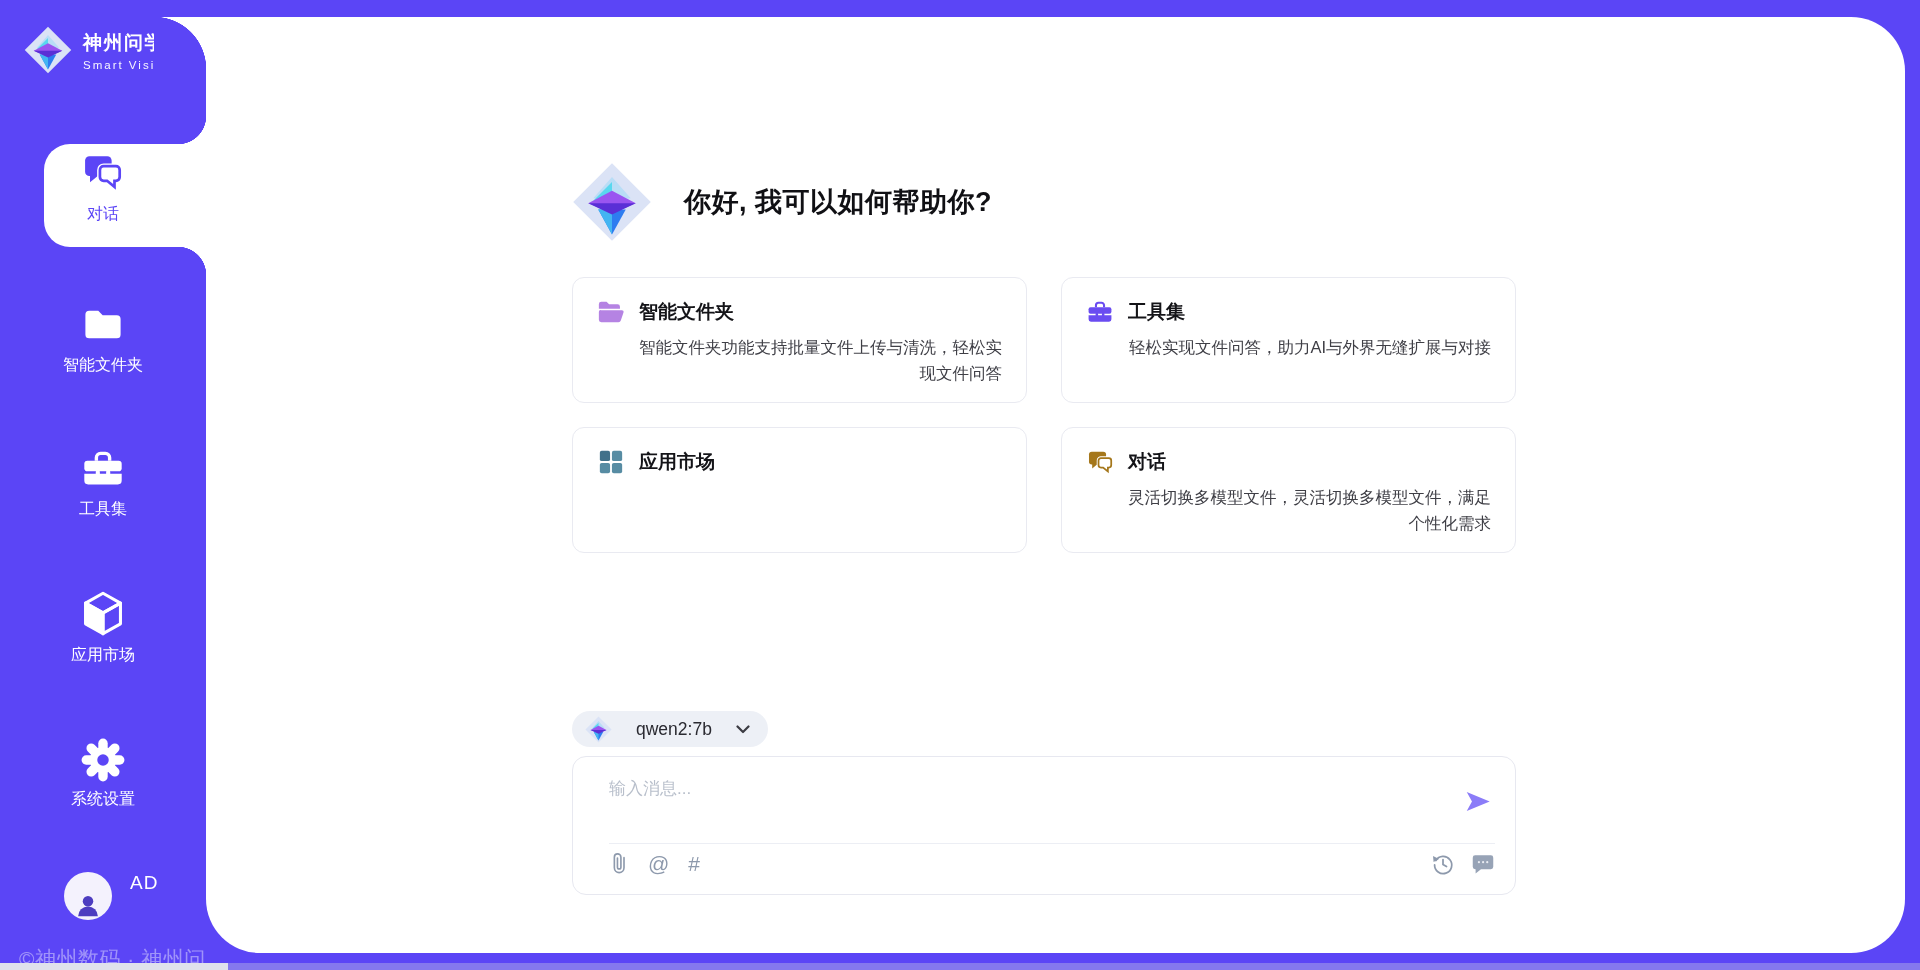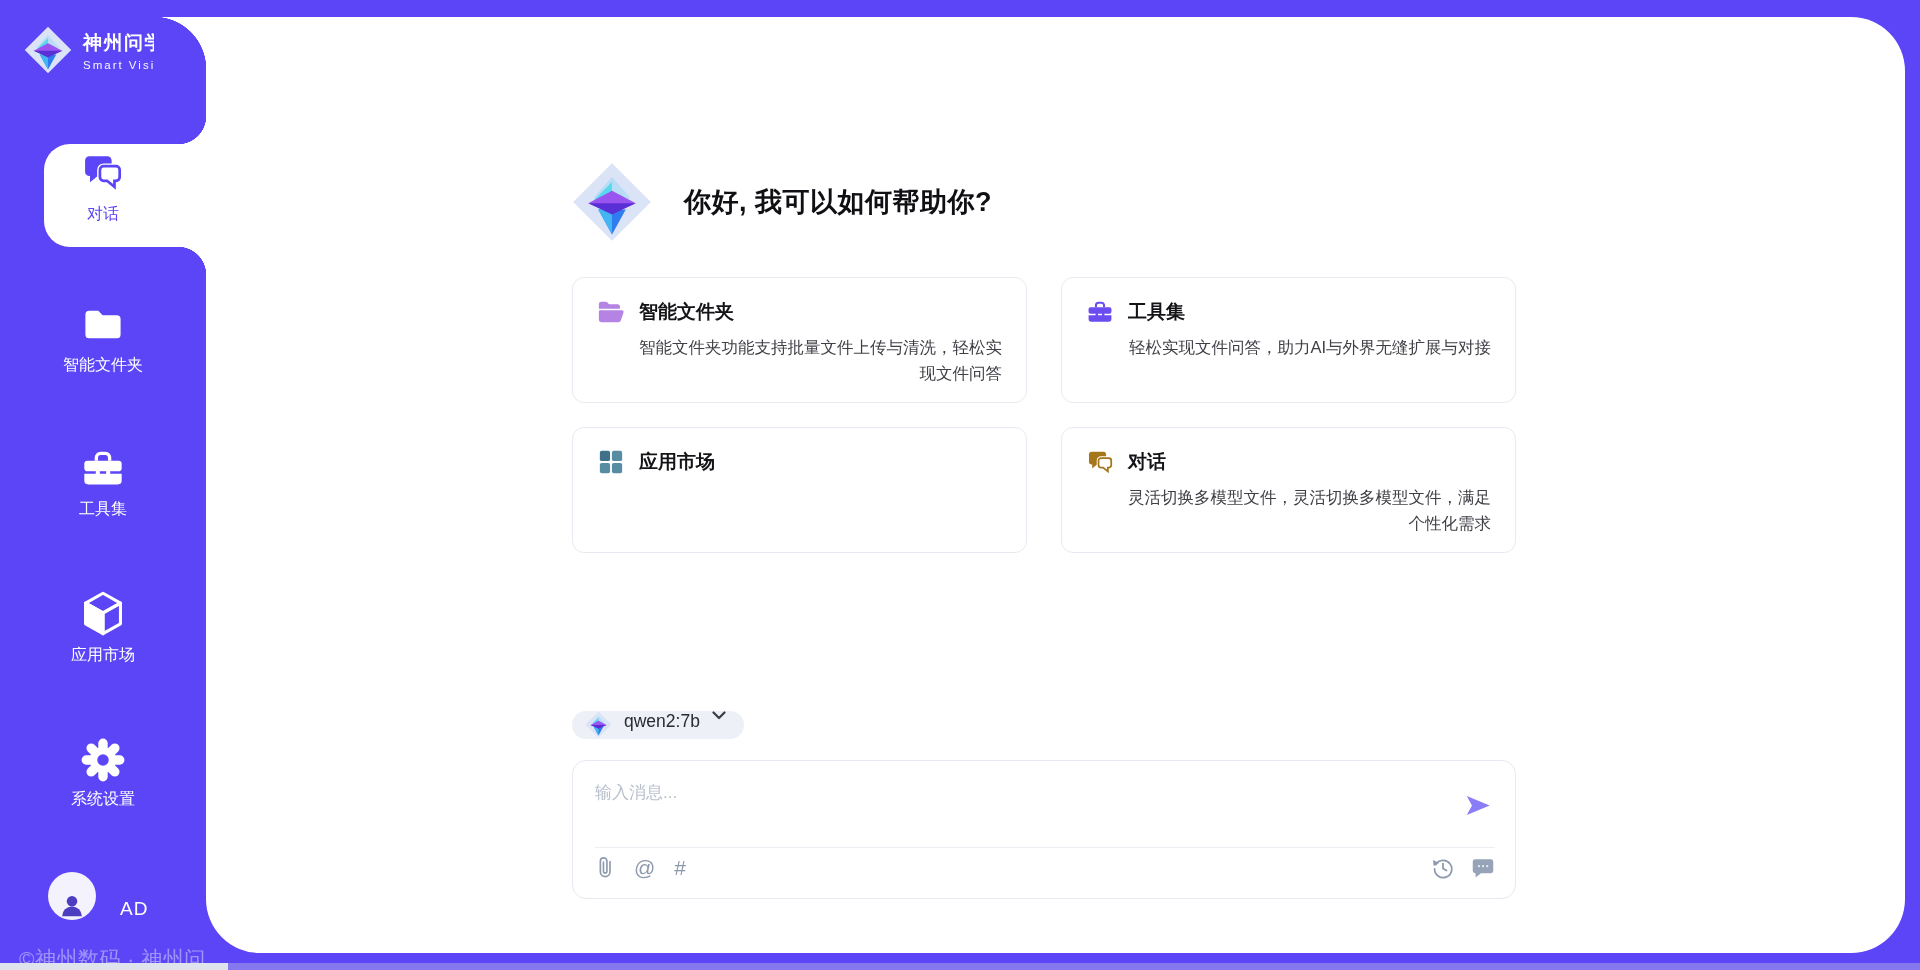--- a/index.html
+++ b/index.html
@@ -28,21 +28,21 @@
     background:radial-gradient(circle at 0 100%, #5b45f6 0 28px, #fff 28.5px); }
 
   .side-item { position:absolute; left:0; width:206px; display:flex; flex-direction:column;
     align-items:center; gap:9px; cursor:pointer; }
   .side-item .ic { height:44px; display:flex; align-items:center; justify-content:center; }
   .side-item .lbl { font-size:16px; color:#fff; }
   .side-item.active .lbl { color:#5b45f6; font-weight:500; }
   .it-chat { top:151px; } .it-folder { top:302px; } .it-toolbox { top:446px; }
   .it-apps { top:592px; } .it-gear { top:738px;gap:7px; }
 
-  .side-user { position:absolute; left:48px; top:872px; display:flex; align-items:flex-end; gap:24px; cursor:pointer; }
+  .side-user { position:absolute; left:64px; top:872px; display:flex; align-items:flex-start; gap:18px; cursor:pointer; }
   .avatar { width:48px; height:48px; border-radius:50%; background:#f4f2fd;
     display:flex; align-items:flex-end; justify-content:center; overflow:hidden; }
   .avatar svg { width:30px; height:30px; }
   .side-user .uname { color:#fff; font-size:19px; letter-spacing:1px; }
   .side-footer { position:absolute; left:19px; top:929px; color:rgba(255,255,255,.42); font-size:21px; letter-spacing:.5px;margin-top:16px; }
 
   
   .scroll-strip { position:absolute; left:0; right:0; bottom:0; height:7px; background:#8578ee; }
   .scroll-thumb { position:absolute; left:0; bottom:0; width:228px; height:7px; background:#dfe1ec; }
 
@@ -53,27 +53,27 @@
   .greeting h1 { font-size:27px; font-weight:700; color:#101014; letter-spacing:.5px; }
 
   .cards { display:grid; grid-template-columns:1fr 1fr; column-gap:34px; row-gap:24px; }
   .card { height:126px; background:#fff; border:1px solid #e9eaf1; border-radius:12px;
     padding:20px 24px; cursor:pointer; }
   .card-head { display:flex; align-items:center; gap:14px; }
   .card-head .cic { width:28px; height:28px; display:flex; align-items:center; justify-content:center; }
   .card-title { font-size:19px; font-weight:700; color:#141418; }
   .card-desc { margin:9px 0 0 42px; font-size:16.5px; color:#3f3f46; line-height:1.55;text-align:right; }
 
-  .model-pill { margin-top:158px; display:inline-flex; gap:12px; height:28px;
+  .model-pill { margin-top:158px; display:inline-flex; align-items:center; gap:24px; height:36px;
     padding:0 18px 0 13px; background:#edf0f6; border-radius:22px; cursor:pointer; }
   .model-pill .diamond { width:27px; height:27px; }
   .model-pill .mname { font-size:17.5px; color:#2a2a31; }
 
-  .composer { margin-top:18px; width:944px; height:139px; border:1px solid #e7e8f0; border-radius:14px;
-    padding:14px 20px 10px 22px; display:flex; flex-direction:column; background:#fff; }
+  .composer { margin-top:9px; width:944px; height:139px; border:1px solid #e7e8f0; border-radius:14px;
+    padding:14px 20px 10px 36px; display:flex; flex-direction:column; background:#fff; }
   .comp-row1 { flex:1; display:flex; align-items:flex-start; border-bottom:1px solid #eceef4; }
   .comp-row1 textarea { flex:1; border:none; outline:none; resize:none; height:58px;
     font-family:inherit; font-size:17px; color:#333; padding-top:6px; background:transparent; }
   .comp-row1 textarea::placeholder { color:#b8bfcb; }
   .send-btn { width:34px; height:32px; margin-top:14px; background:none; border:none; cursor:pointer; display:flex; align-items:center; justify-content:center; }
   .comp-row2 { height:40px; display:flex; align-items:center; justify-content:space-between; }
   .tools-left { display:flex; align-items:center; gap:19px; }
   .tools-right { display:flex; align-items:center; gap:16px; }
   .tool-btn { background:none; border:none; cursor:pointer; display:flex; align-items:center; justify-content:center;
     color:#8d99ac; padding:0; }

